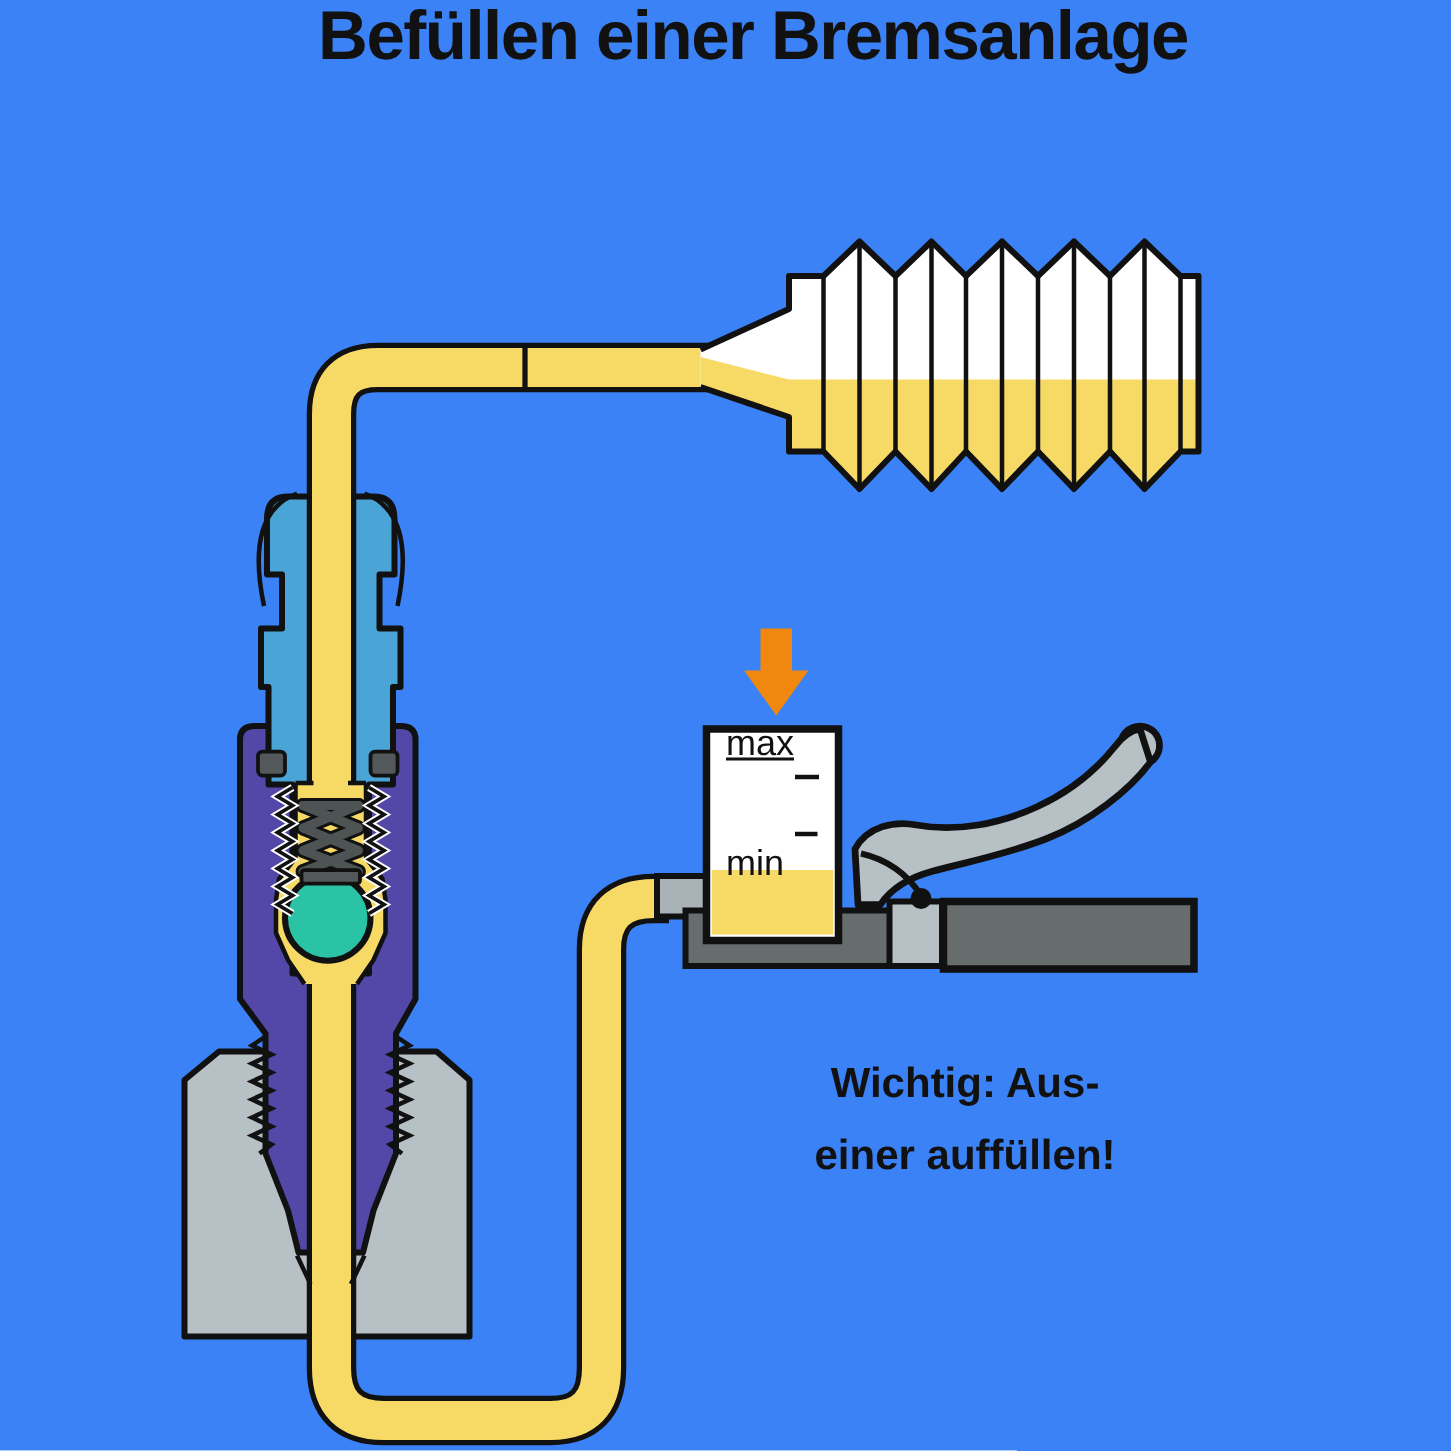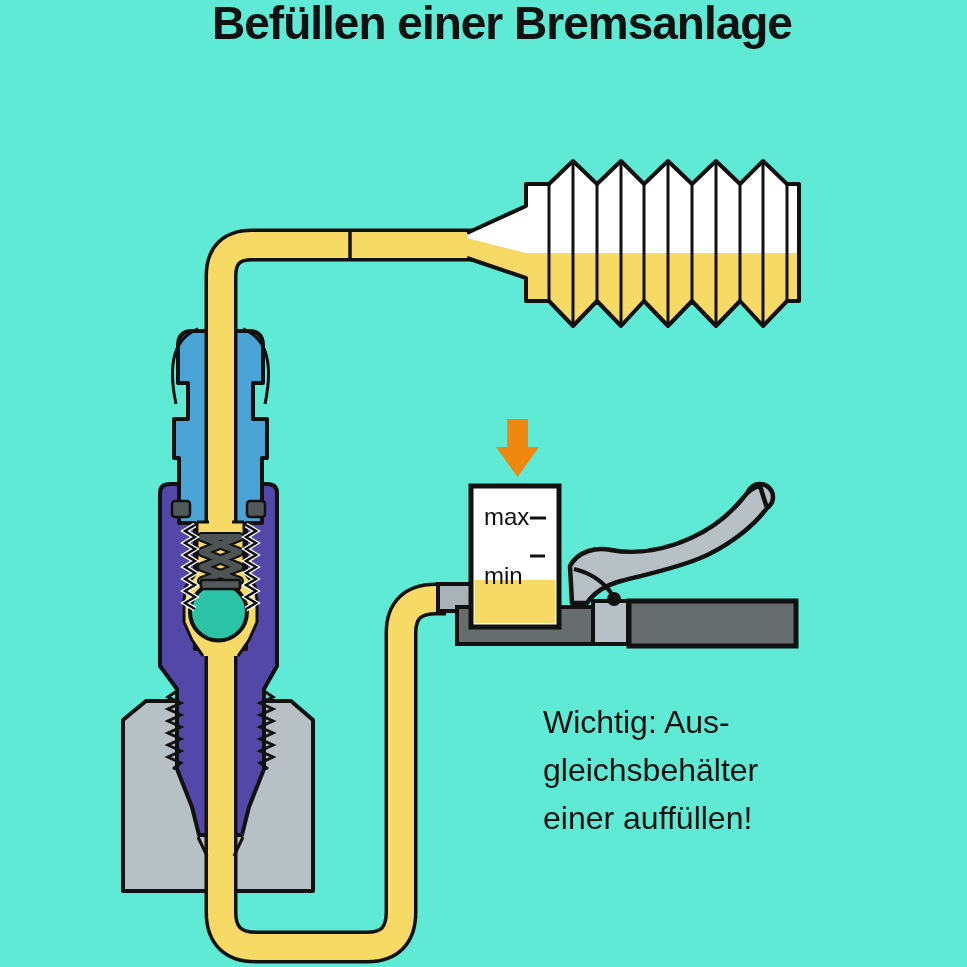--- a/index.html
+++ b/index.html
@@ -1,30 +1,30 @@
 <!DOCTYPE html>
 <html><head>
 <meta charset="utf-8">
 <style>
   html,body{margin:0;padding:0;background:#fff;}
   #stage{
-    position:relative;width:967px;height:967px;background:#5eead4;
+    position:relative;width:967px;height:967px;background:#3b82f6;
     font-family:"Liberation Sans", sans-serif;color:#111;overflow:hidden;
   }
   #diagram-svg{position:absolute;left:0;top:0;}
   .txt{position:absolute;white-space:nowrap;}
   #title{
     left:502px;top:-4px;transform:translateX(-50%);
     font-size:46px;font-weight:700;letter-spacing:-1px;
   }
   #note{
-    left:543px;top:698px;font-size:32px;font-weight:400;line-height:48px;
+    left:543px;top:698px;font-size:28px;font-weight:700;line-height:48px;text-align:center;
   }
   .lvl{font-size:24px;font-weight:400;}
-  #max-label{left:484px;top:503px;}
+  #max-label{left:484px;top:482px;text-decoration:underline;}
   #min-label{left:484px;top:541px;margin-top:21px;}
 </style>
 </head>
 <body>
 
 <div id="stage">
 
   <svg id="diagram-svg" width="967" height="967" viewBox="0 0 967 967">
 
     <path d="M 123 891 L 123 720 L 146 701 L 291 701 L 313 720 L 313 891 Z" stroke="#111" stroke-width="4" stroke-linejoin="round" fill="#B7C0C4"></path>
@@ -148,17 +148,16 @@
     <polygon points="507,419 528,419 528,447 539,447 517.5,477 496,447 507,447" fill="#F0870E"></polygon>
   </svg>
 
   <div id="title" class="txt">Befüllen einer Bremsanlage</div>
 
   <div id="max-label" class="txt lvl">max</div>
   <div id="min-label" class="txt lvl">min</div>
 
   <div id="note" class="txt">
     <div>Wichtig: Aus-</div>
-    <div>gleichsbehälter</div>
     <div>einer auffüllen!</div>
   </div>
 
 </div>
 
 </body></html>

